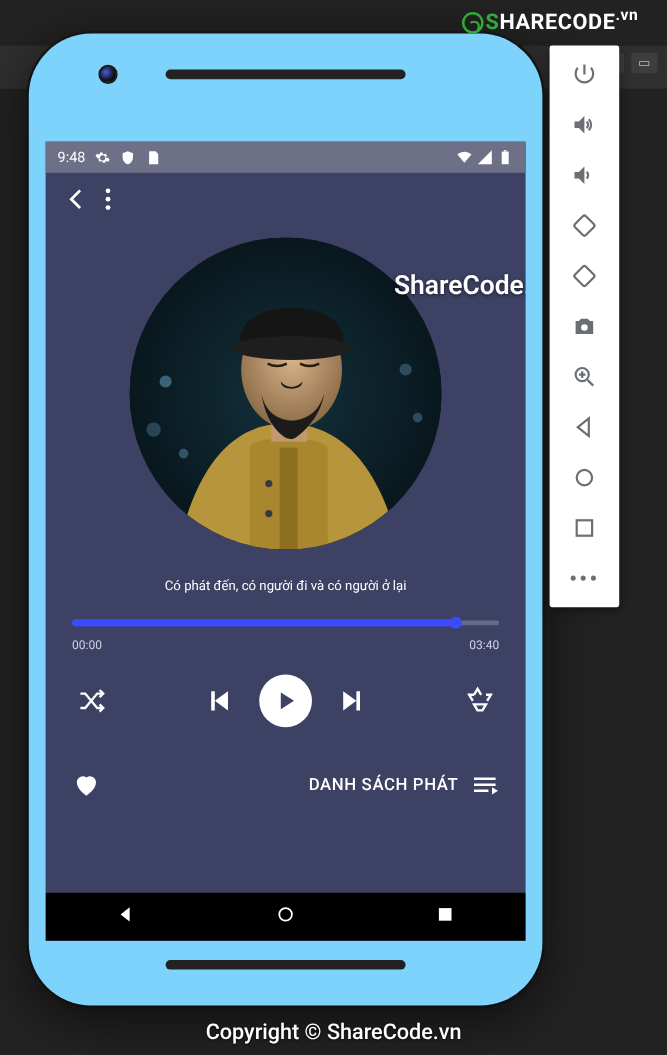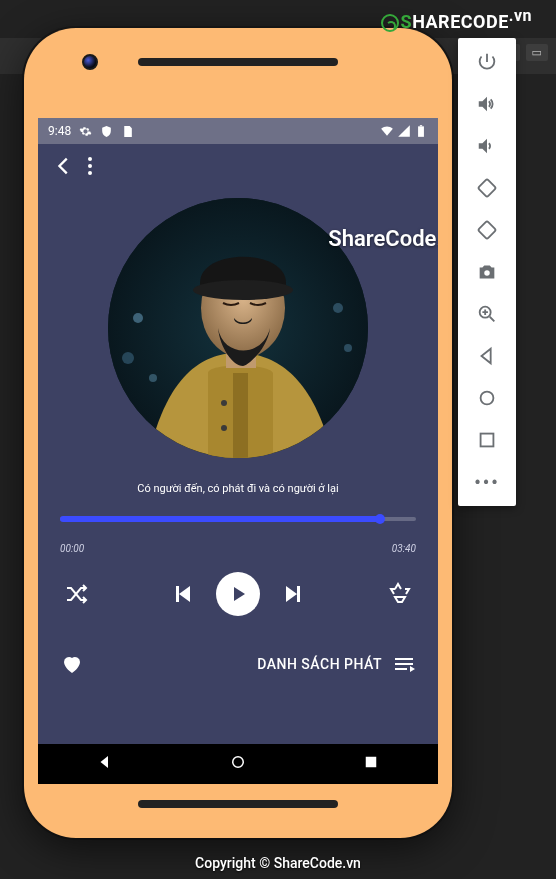--- a/index.html
+++ b/index.html
@@ -11,21 +11,21 @@
     overflow: hidden;
   }
   
   .wm-top {
     position: absolute; top: 6px; right: 24px;
     font-weight: 700; font-size: 18px; letter-spacing: 0.5px;
     color: #fff;
     z-index: 50;
   }
   .wm-top .g { color: #35a83a; }
-  .wm-top .vn { font-size: 16px; vertical-align: super; }
+  .wm-top .vn { font-size: 13px; vertical-align: super; }
   .wm-top .swirl {
     display:inline-block;width:18px;height:18px;border:2px solid #35a83a;border-radius:50%;
     position:relative;vertical-align:middle;margin-right:2px;
   }
   .wm-top .swirl::after{content:"";position:absolute;left:3px;top:5px;width:6px;height:6px;border:2px solid #35a83a;border-radius:50%;border-left-color:transparent;border-bottom-color:transparent;}
 
   
   .emu-bar {
     position: absolute; top: 38px; right: 40px;
     width: 58px; background: #fff; border-radius: 2px;
@@ -41,21 +41,21 @@
   
   .ide-bg { position:absolute; top:38px; left:0; right:0; height:36px; background:#2f2f2f; z-index:1;}
   .ide-right { position:absolute; top:44px; right:8px; display:flex; gap:6px; z-index:2;}
   .ide-chip { background:#3d3d3d; padding:2px 6px; font-size:11px; color:#bbb; border-radius:2px;}
   .ide-chip.u { text-decoration:underline;}
 
   
   .phone {
     position: absolute; left: 24px; top: 28px;
     width: 428px; height: 810px;
-    background: #fdba74;
+    background: #7dd3fc;
     border-radius: 52px;
     box-shadow: 0 10px 40px rgba(0,0,0,0.6), 0 0 0 2px #1a1a1a;
     padding: 14px;
     z-index: 10;
   }
   .speaker-top, .speaker-bot {
     position:absolute; left:50%; transform:translateX(-50%);
     width: 200px; height: 8px; border-radius: 4px; background:#222;
   }
   .speaker-top { top: 30px; }
@@ -110,21 +110,21 @@
 
   .lyric { text-align:center; color:#fff; font-size:11px; padding:10px 20px 22px;}
 
   
   .seek { padding:0 22px;}
   .track {
     height:4px; background:rgba(255,255,255,0.22); border-radius:2px; position:relative;
   }
   .fill { position:absolute; left:0; top:-1px; height:6px; background:#3b4bff; width:90%; border-radius:3px;}
   .thumb { position:absolute; left:90%; top:50%; transform:translate(-50%,-50%); width:10px;height:10px;border-radius:50%;background:#3b4bff;}
-  .times { display:flex; justify-content:space-between; color:#cfd1e4; font-size:10px; margin-top:22px;font-style:italic;}
+  .times { display:flex; justify-content:space-between; color:#cfd1e4; font-size:10px; margin-top:12px;}
 
   
   .controls {
     display:flex; align-items:center; justify-content:space-between;
     padding:18px 26px 8px; color:#fff;
   }
   .ctrl { cursor:pointer; display:flex; align-items:center; justify-content:center;}
   .ctrl svg { width:24px; height:24px; }
   .center-ctrls { display:flex; align-items:center; gap:22px;}
   .play-btn {
@@ -148,21 +148,21 @@
   .navbar {
     height:40px; background:#000; margin-top:auto;
     display:flex; align-items:center; justify-content:space-around;
   }
   .nav-b { color:#fff; cursor:pointer;}
   .nav-b svg{width:18px;height:18px;}
 
   
   .copyright {
     position:absolute; bottom:8px; left:0; right:0;
-    text-align:center; color:#fff; font-size:14px; font-weight:500;
+    text-align:center; color:#fff; font-size:18px; font-weight:500;
     z-index:40;
     text-shadow:0 1px 2px rgba(0,0,0,0.8);
   }
 </style>
 </head>
 <body>
 
 <div class="wm-top">
   <span class="swirl"></span><span class="g">S</span>HARECODE<span class="vn">.vn</span>
 </div>
@@ -318,21 +318,21 @@
           <path d="M110 130 C115 160 155 160 162 130 C160 150 140 168 135 168 C125 168 112 150 110 130 Z" fill="#1b1b1b"></path>
           <path d="M126 120 C130 126 140 126 144 120 C144 128 126 128 126 120Z" fill="#1b1b1b"></path>
 
           <path d="M115 105 q8 4 16 0" stroke="#2a1a10" stroke-width="2" fill="none"></path>
           <path d="M142 105 q8 4 16 0" stroke="#2a1a10" stroke-width="2" fill="none"></path>
         </svg>
       </div>
       <div class="wm-mid">ShareCode.vn</div>
     </div>
 
-    <div class="lyric">Có người đến, có phát đi và có người ở lại</div>
+    <div class="lyric">Có phát đến, có người đi và có người ở lại</div>
 
     <div class="seek">
       <div class="track">
         <div class="fill"></div>
         <div class="thumb"></div>
       </div>
       <div class="times">
         <span>00:00</span>
         <span>03:40</span>
       </div>

